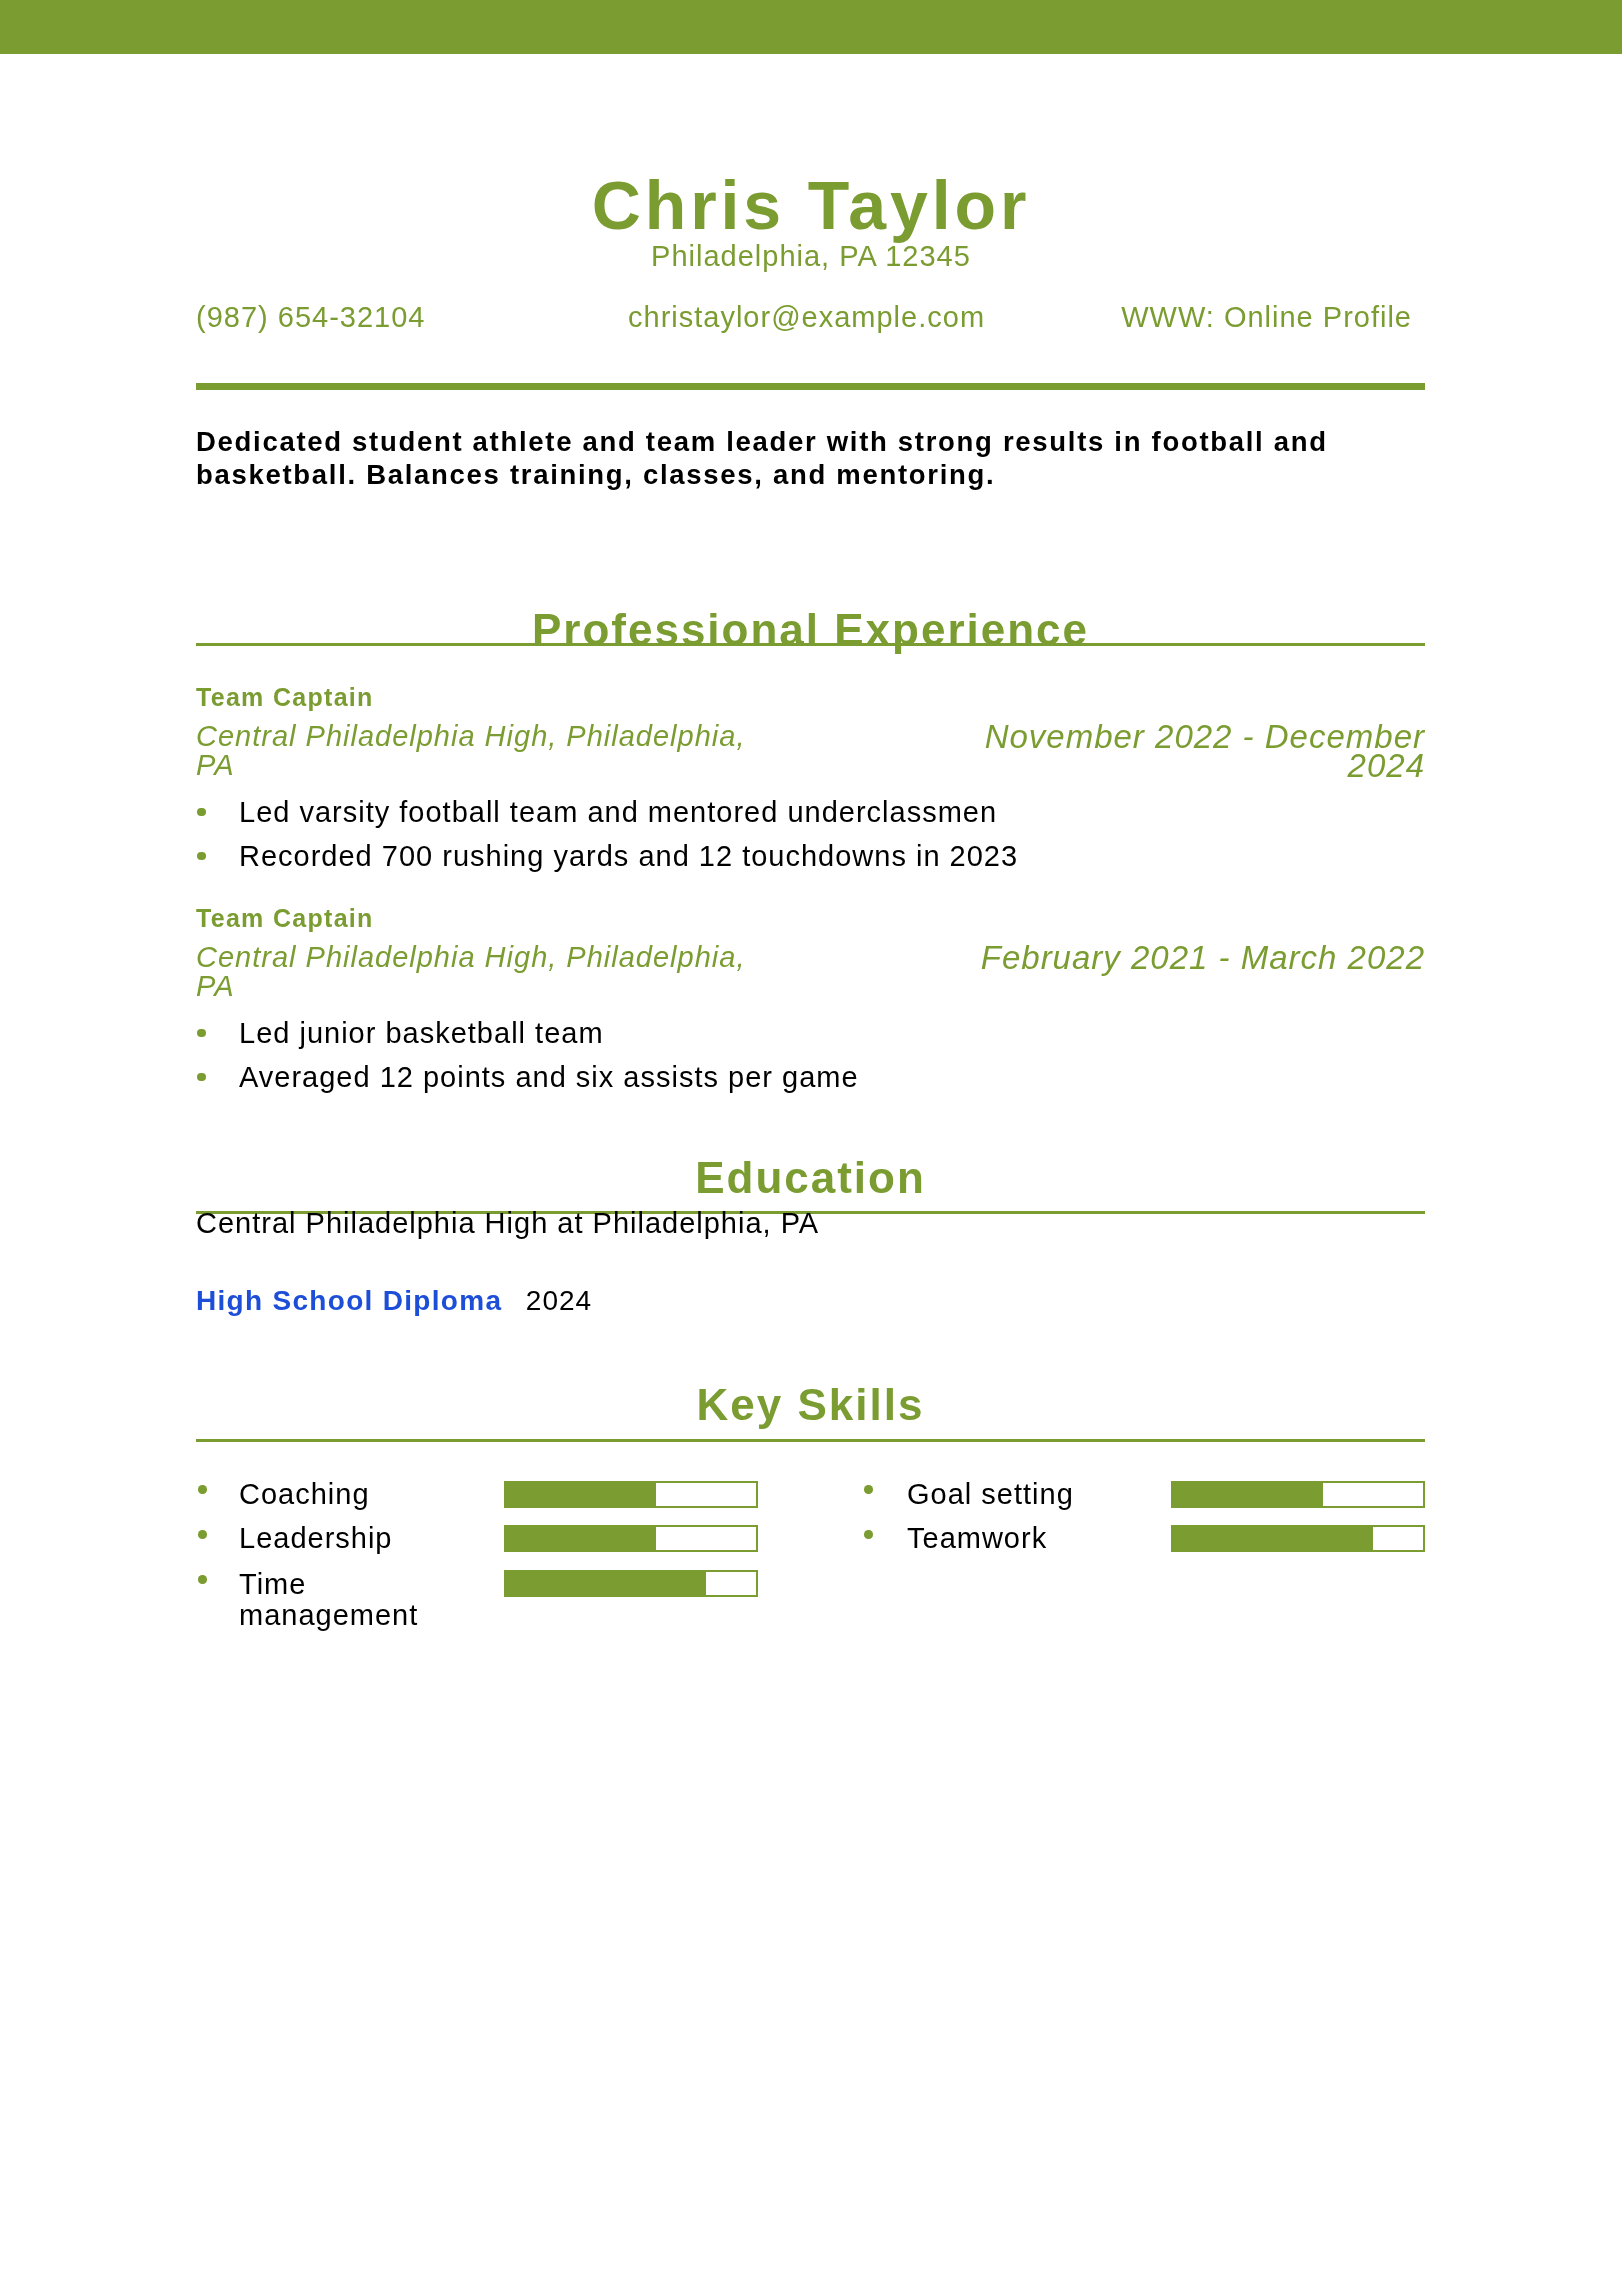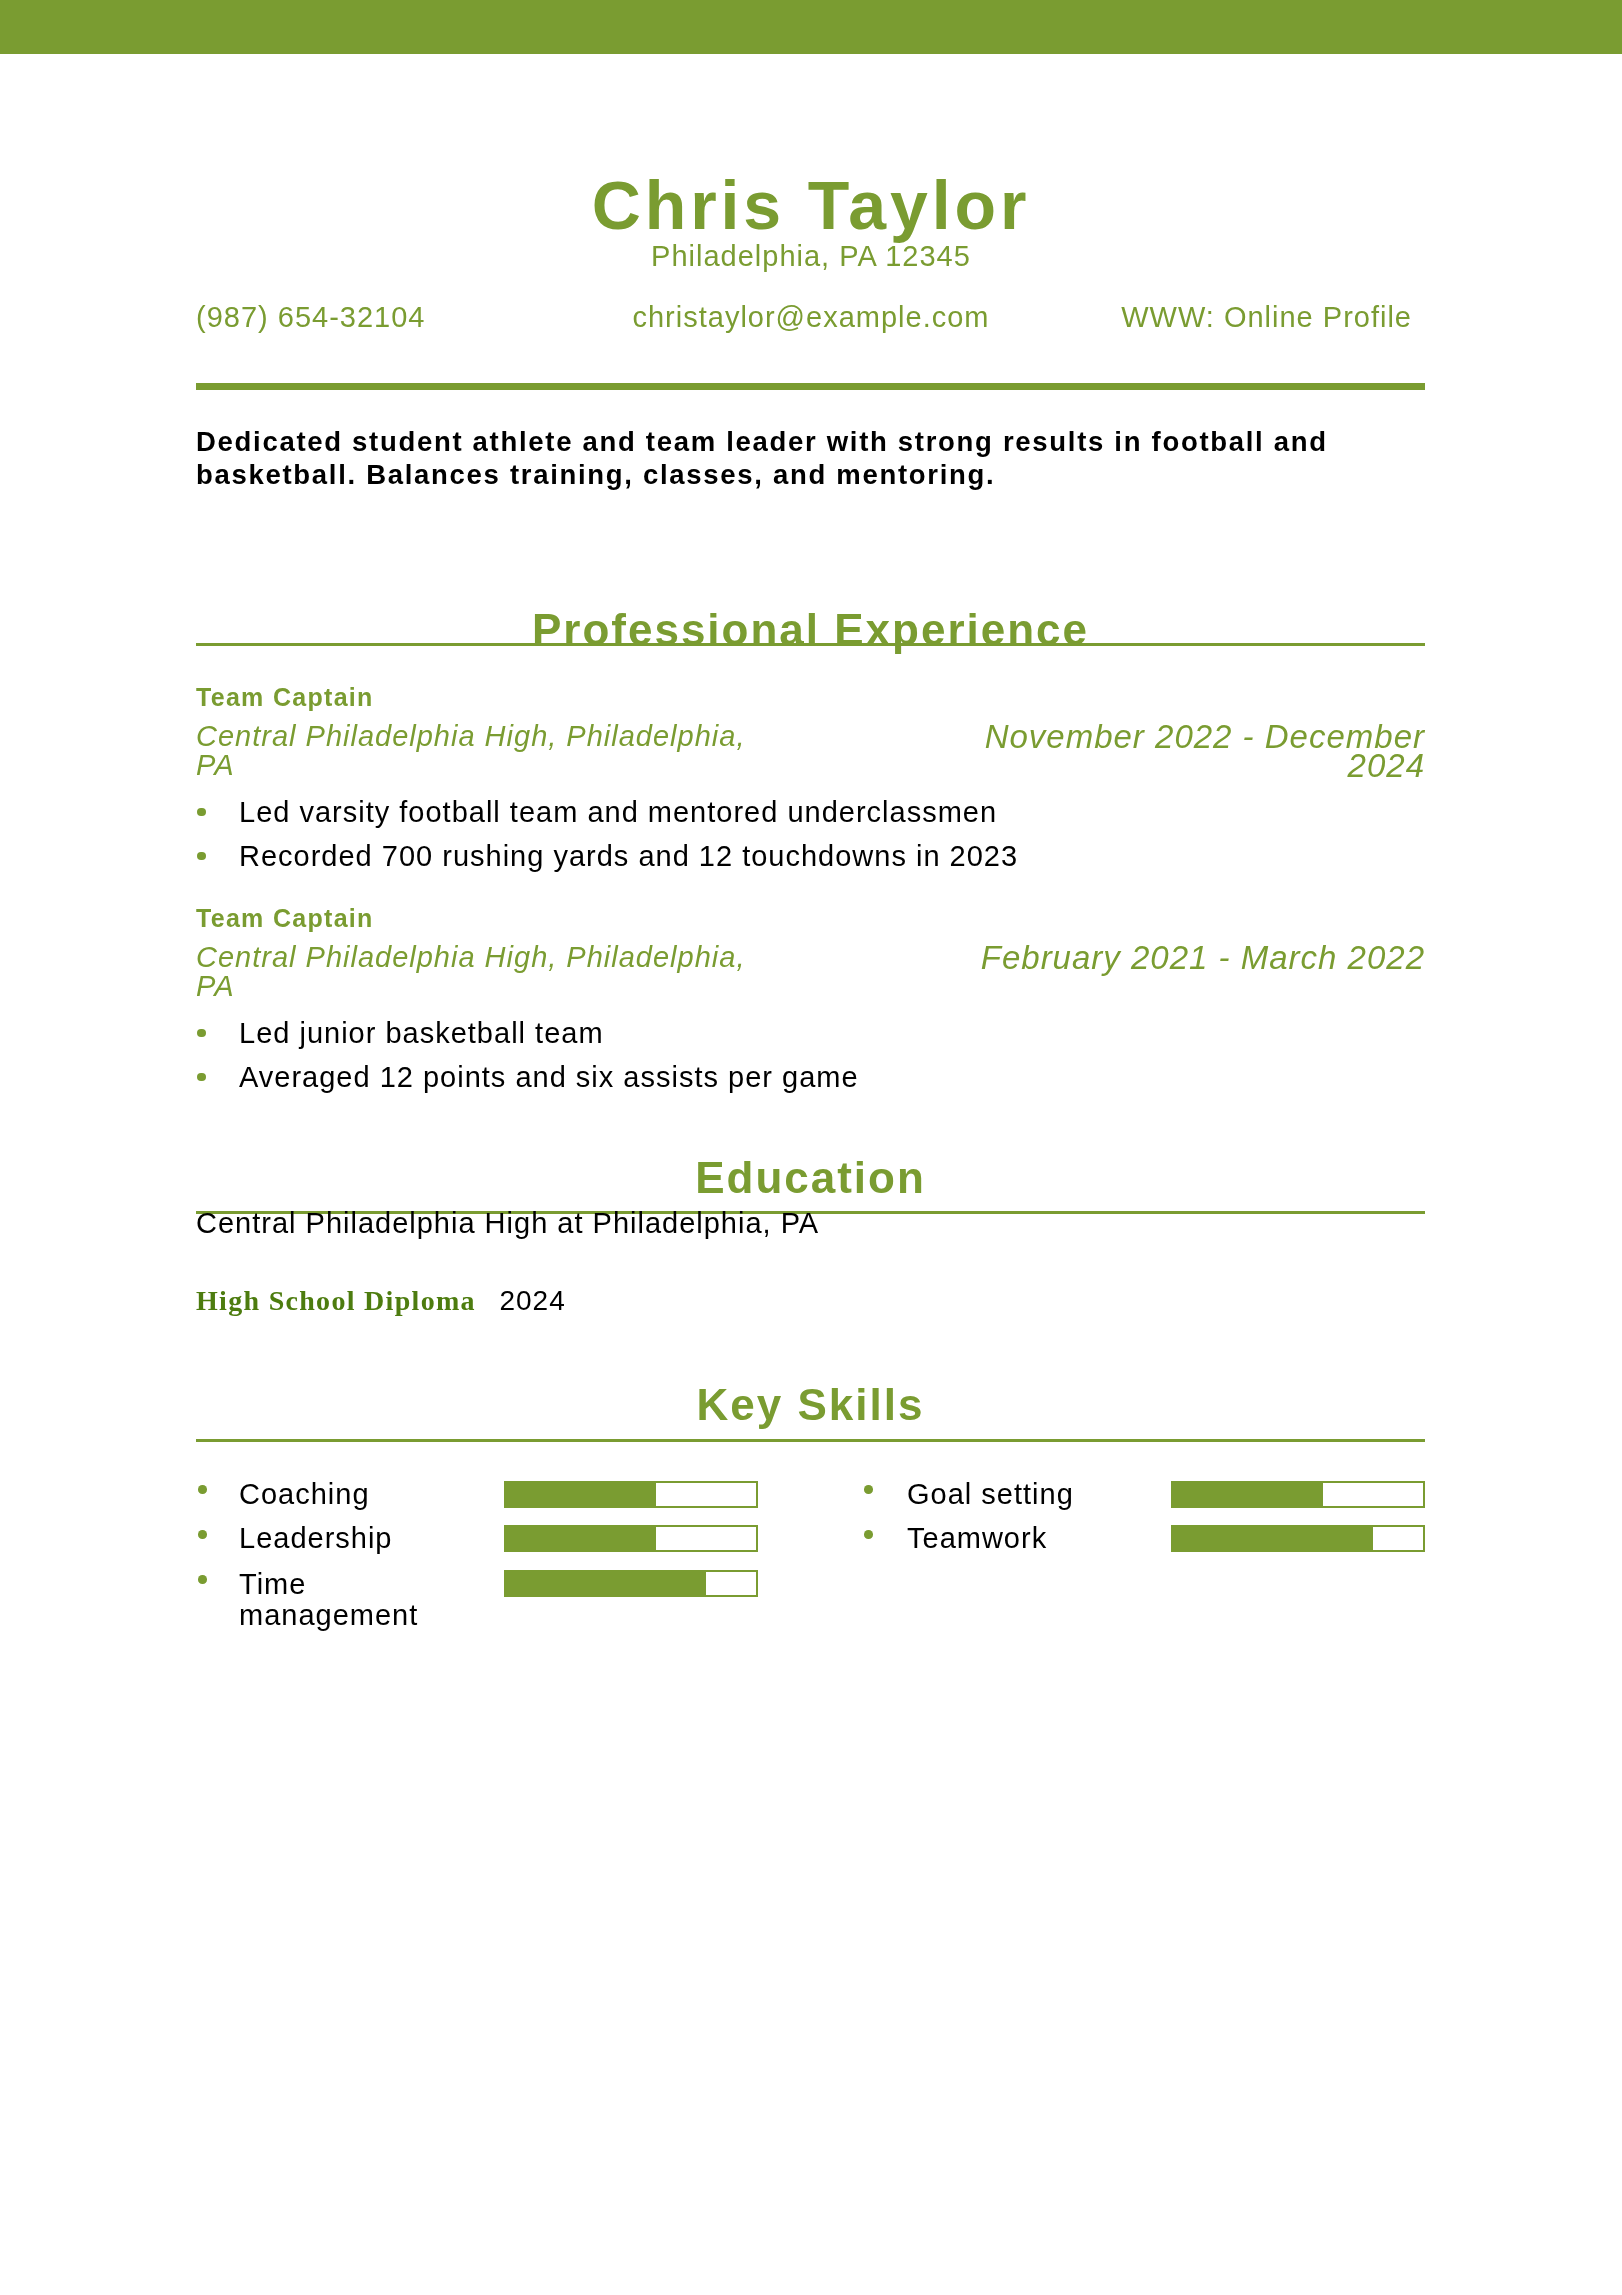--- a/index.html
+++ b/index.html
@@ -16,21 +16,21 @@
   .name {
     left: 0; width: 1622px; top: 166px; text-align: center;
     font-size: 68px; font-weight: bold; letter-spacing: 3.9px; line-height: 79px;
   }
   .city {
     left: 0; width: 1622px; top: 239px; text-align: center;
     font-size: 29px; letter-spacing: 1px; line-height: 35px;
   }
   .contact { top: 302px; font-size: 29px; letter-spacing: 1px; line-height: 31px; }
   .c-phone { left: 196px; width: 366px; text-align: left; }
-  .c-email { left: 628px; width: 366px; text-align: center; word-break: break-all; }
+  .c-email { left: 628px; width: 366px; text-align: left; word-break: break-all; }
   .c-web { left: 1047px; width: 365px; text-align: right; }
 
   .thickrule { left: 196px; width: 1229px; top: 383px; height: 7.2px; background: #7a9c31; }
 
   .summary {
     left: 196px; width: 1229px; top: 425px;
     font-size: 27.5px; font-weight: bold; letter-spacing: 1.7px; line-height: 33px;
   }
 
   .sec-title {
@@ -50,21 +50,21 @@
   }
   .bullet-row { left: 196px; width: 1229px; font-size: 29px; letter-spacing: 1px; line-height: 33px; }
   .dot {
     position: absolute; left: 1.3px; top: 11.8px; width: 8.5px; height: 8.5px;
     border-radius: 50%; background: #7a9c31;
   }
   .bullet-text { position: absolute; left: 43px; top: 0; white-space: nowrap; }
 
   .edu-school { left: 196px; font-size: 29px; letter-spacing: 1px; line-height: 33px; }
   .edu-degree { left: 196px; font-size: 28px; letter-spacing: 1px; line-height: 33px; }
-  .edu-degree .deg { font-weight: bold; color: #4d7c0f; letter-spacing: 1.3px; font-family: Liberation Serif, serif; }
+  .edu-degree .deg { font-weight: bold; color: #1d4ed8; letter-spacing: 1.3px; }
   .edu-degree .year { margin-left: 23.6px; }
 
   .skill-label {
     font-size: 29px; letter-spacing: 1px; line-height: 31px; width: 222px;
   }
   .skill-dot { width: 8.5px; height: 8.5px; border-radius: 50%; background: #7a9c31; }
   .skill-bar {
     height: 27px; box-sizing: border-box; border: 2.6px solid #7a9c31; background: #ffffff;
   }
   .skill-fill { height: 100%; background: #7a9c31; }

